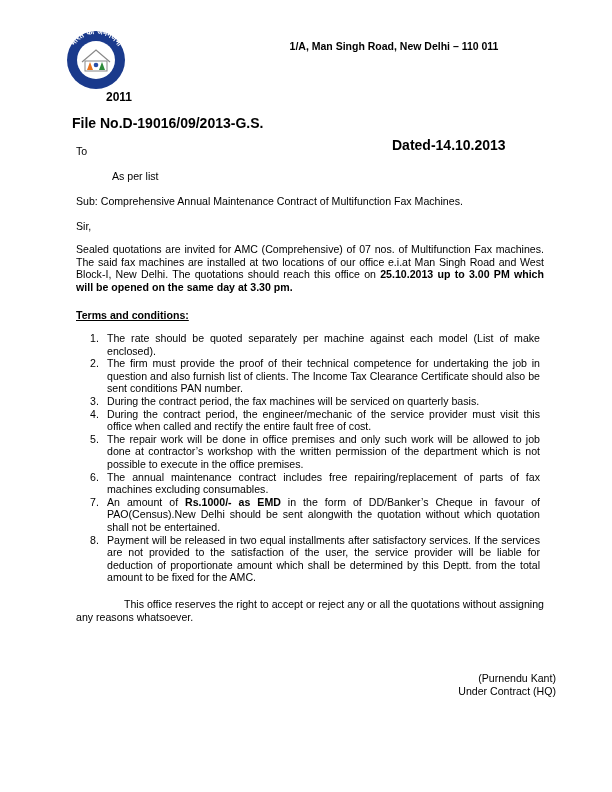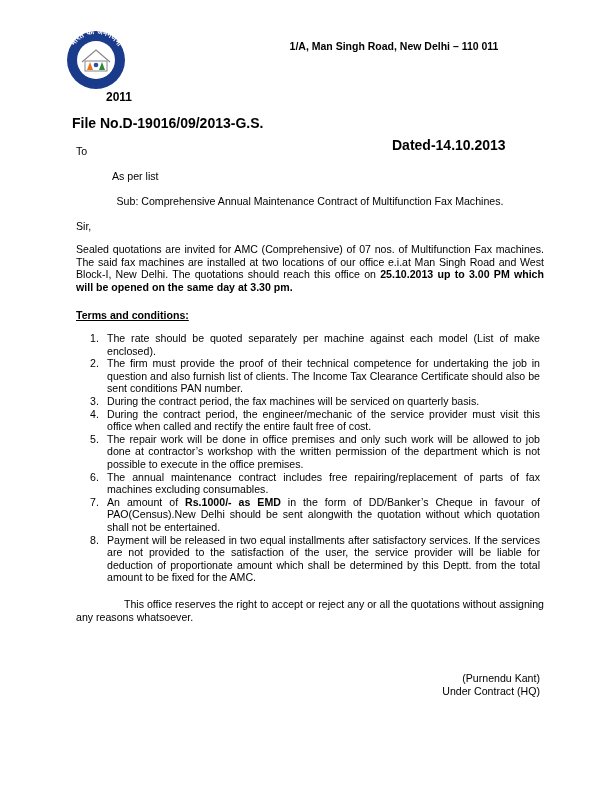--- a/index.html
+++ b/index.html
@@ -28,21 +28,21 @@
     ol.terms {
       position: absolute; left: 72px; top: 332px; width: 468px; margin: 0; padding: 0;
       list-style: none;
     }
     ol.terms li {
       position: relative; padding-left: 35px; line-height: 12.6px; text-align: justify;
       text-align-last: left;
     }
     ol.terms li .num { position: absolute; left: 18px; top: 0; }
     .sign {
-      position: absolute; left: 380px; top: 672px; width: 160px; text-align: right; line-height: 13px;
+      position: absolute; left: 396px; top: 672px; width: 160px; text-align: right; line-height: 13px;
     }
   </style>
 </head>
 <body>
 
 <div class="logo">
   <svg width="72" height="62" viewBox="0 0 72 62">
     <defs>
       <path id="arcTop" d="M10,32 A26,26 0 0 1 62,32"></path>
       <path id="arcBot" d="M8,34 A28,28 0 0 0 64,34"></path>
@@ -68,21 +68,21 @@
   <div>1/A, Man Singh Road, New Delhi – 110 011</div>
 </div>
 
 <div class="fileline">
   <span>File No.D-19016/09/2013-G.S.</span>
   <span class="dated">Dated-14.10.2013</span>
 </div>
 
 <div class="p" style="top:145px;">To</div>
 <div class="p" style="top:170px;margin-left:36px;">As per list</div>
-<div class="p" style="top:195px;text-align:center;">Sub: Comprehensive Annual Maintenance Contract of Multifunction Fax Machines.</div>
+<div class="p" style="top:195px;">Sub: Comprehensive Annual Maintenance Contract of Multifunction Fax Machines.</div>
 <div class="p" style="top:220px;">Sir,</div>
 
 <div class="p justify" style="top:243px;">
   <span>Sealed quotations are invited for AMC (Comprehensive) of 07 nos. of Multifunction Fax machines. The said fax machines are installed at two locations of our office e.i.at Man Singh Road and West Block-I, New Delhi. The quotations should reach this office on </span><b>25.10.2013 up to 3.00 PM which will be opened on the same day at 3.30 pm.</b>
 </div>
 
 <div class="p terms-head" style="top:309px;">Terms and conditions:</div>
 
 <ol class="terms">
   <li><span class="num">1.</span><span>The rate should be quoted separately per machine against each model (List of make enclosed).</span></li>

